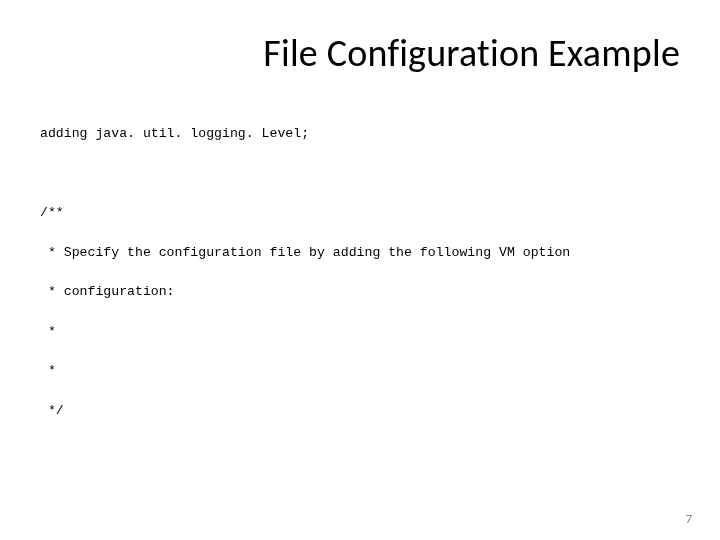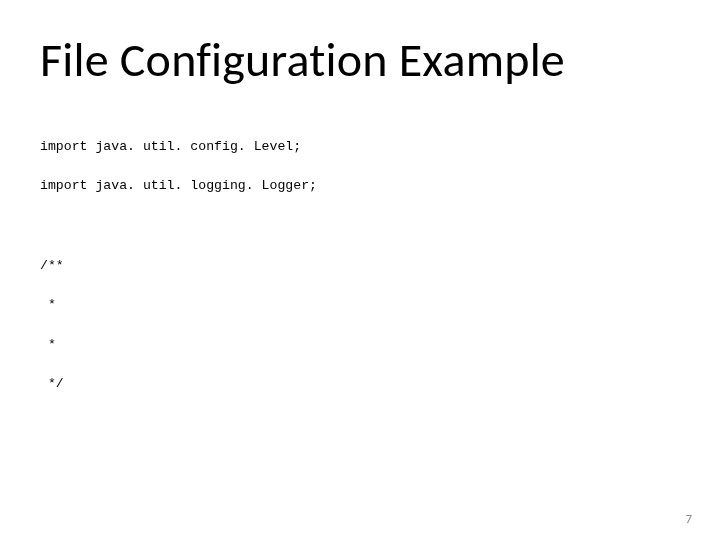--- a/index.html
+++ b/index.html
@@ -6,24 +6,24 @@
   body {
     width: 720px;
     height: 540px;
     background: #fff;
     font-family: "Times New Roman", serif;
     position: relative;
     padding: 20px 40px 0 40px;
   }
   .title {
     font-family: Calibri, Arial, sans-serif;
-    font-size: 48px;
+    font-size: 38px;
     font-weight: 400;
     color: #000;
-    text-align: left;
+    text-align: right;
     margin: 10px 0 28px 0;
     letter-spacing: 0.2px;
   }
   .code {
     font-family: "Courier New", Courier, monospace;
     font-size: 13.2px;
     line-height: 1.5;
     color: #000;
     white-space: pre;
   }
@@ -36,24 +36,25 @@
     font-size: 13px;
     color: #8b8b8b;
   }
 </style>
 </head>
 <body>
 
 <div class="title">File Configuration Example</div>
 
 <div class="code">
-<div>import java. util. config. Level;</div>
-<div>import java. util. logging. Logger;</div>
+<div>adding java. util. logging. Level;</div>
 <div>&nbsp;</div>
 <div>/**</div>
+<div> * Specify the configuration file by adding the following VM option</div>
+<div> * configuration:</div>
 <div> *</div>
 <div> *</div>
 <div> */</div>
 
 
 
 
 
 
 </div>

